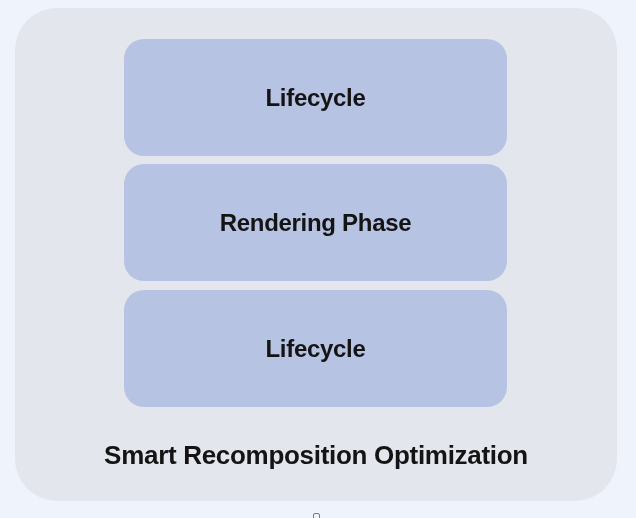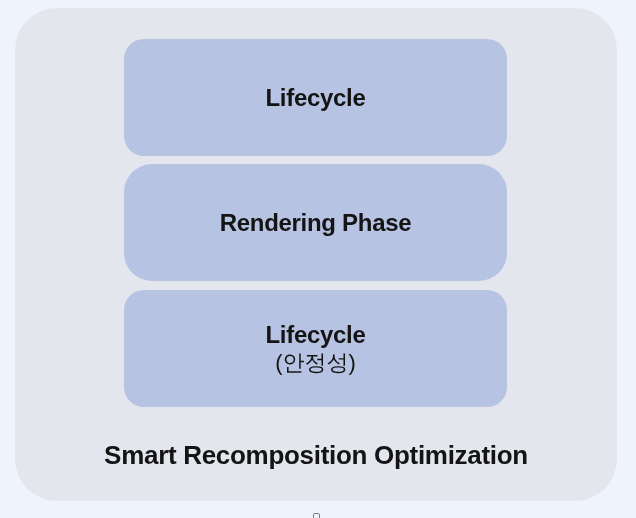--- a/index.html
+++ b/index.html
@@ -28,21 +28,21 @@
     height: 117px;
     background: var(--box-bg, #b7c3e2);
     border-radius: 20px;
     display: flex;
     flex-direction: column;
     align-items: center;
     justify-content: center;
     text-align: center;
   }
   .box-1 { top: 31px; }       
-  .box-2 { top: 156px; border-radius: 28px; }      
+  .box-2 { top: 156px; }      
   .box-3 { top: 282px; }      
   .label-en {
     font-weight: 700;
     font-size: 24px;
     line-height: 28px;
     letter-spacing: -0.3px;
   }
   .label-ko {
     font-weight: 400;
     font-size: 22px;
@@ -78,20 +78,19 @@
   <div class="box box-1">
     <div class="label-en">Lifecycle</div>
   </div>
 
   <div class="box box-2">
     <div class="label-en">Rendering Phase</div>
   </div>
 
   <div class="box box-3">
     <div class="label-en">Lifecycle</div>
-    <div class="label-ko">(안정성)</div>
   </div>
 
   <div class="panel-title">Smart Recomposition Optimization</div>
 
 </div>
 
 <div class="clipped-fragment"></div>
 
 </body></html>

